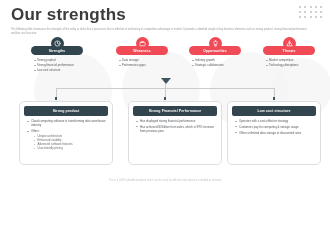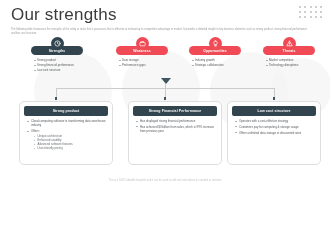--- a/index.html
+++ b/index.html
@@ -17,21 +17,21 @@
     background: #f4f4f4; opacity: .75; pointer-events: none;
   }
   .blob.b1 { width: 78px; height: 78px; left: 34px;  top: 52px; }
   .blob.b2 { width: 78px; height: 78px; left: 122px; top: 50px; }
   .blob.b3 { width: 78px; height: 78px; left: 210px; top: 52px; }
   .blob.b4 { width: 60px; height: 60px; left: 272px; top: 58px; }
 
   
   .title {
     position: absolute; left: 11px; top: 6px;
-    font-size: 17px; font-weight: 400; color: #3c3c3c;
+    font-size: 17px; font-weight: 700; color: #3c3c3c;
     letter-spacing: .2px; line-height: 1;
   }
   .subtitle {
     position: absolute; left: 11px; top: 28px; width: 296px;
     font-size: 2.6px; line-height: 1.5; color: #9a9a9a;
     text-align: justify;
   }
 
   
   .dotgrid {

